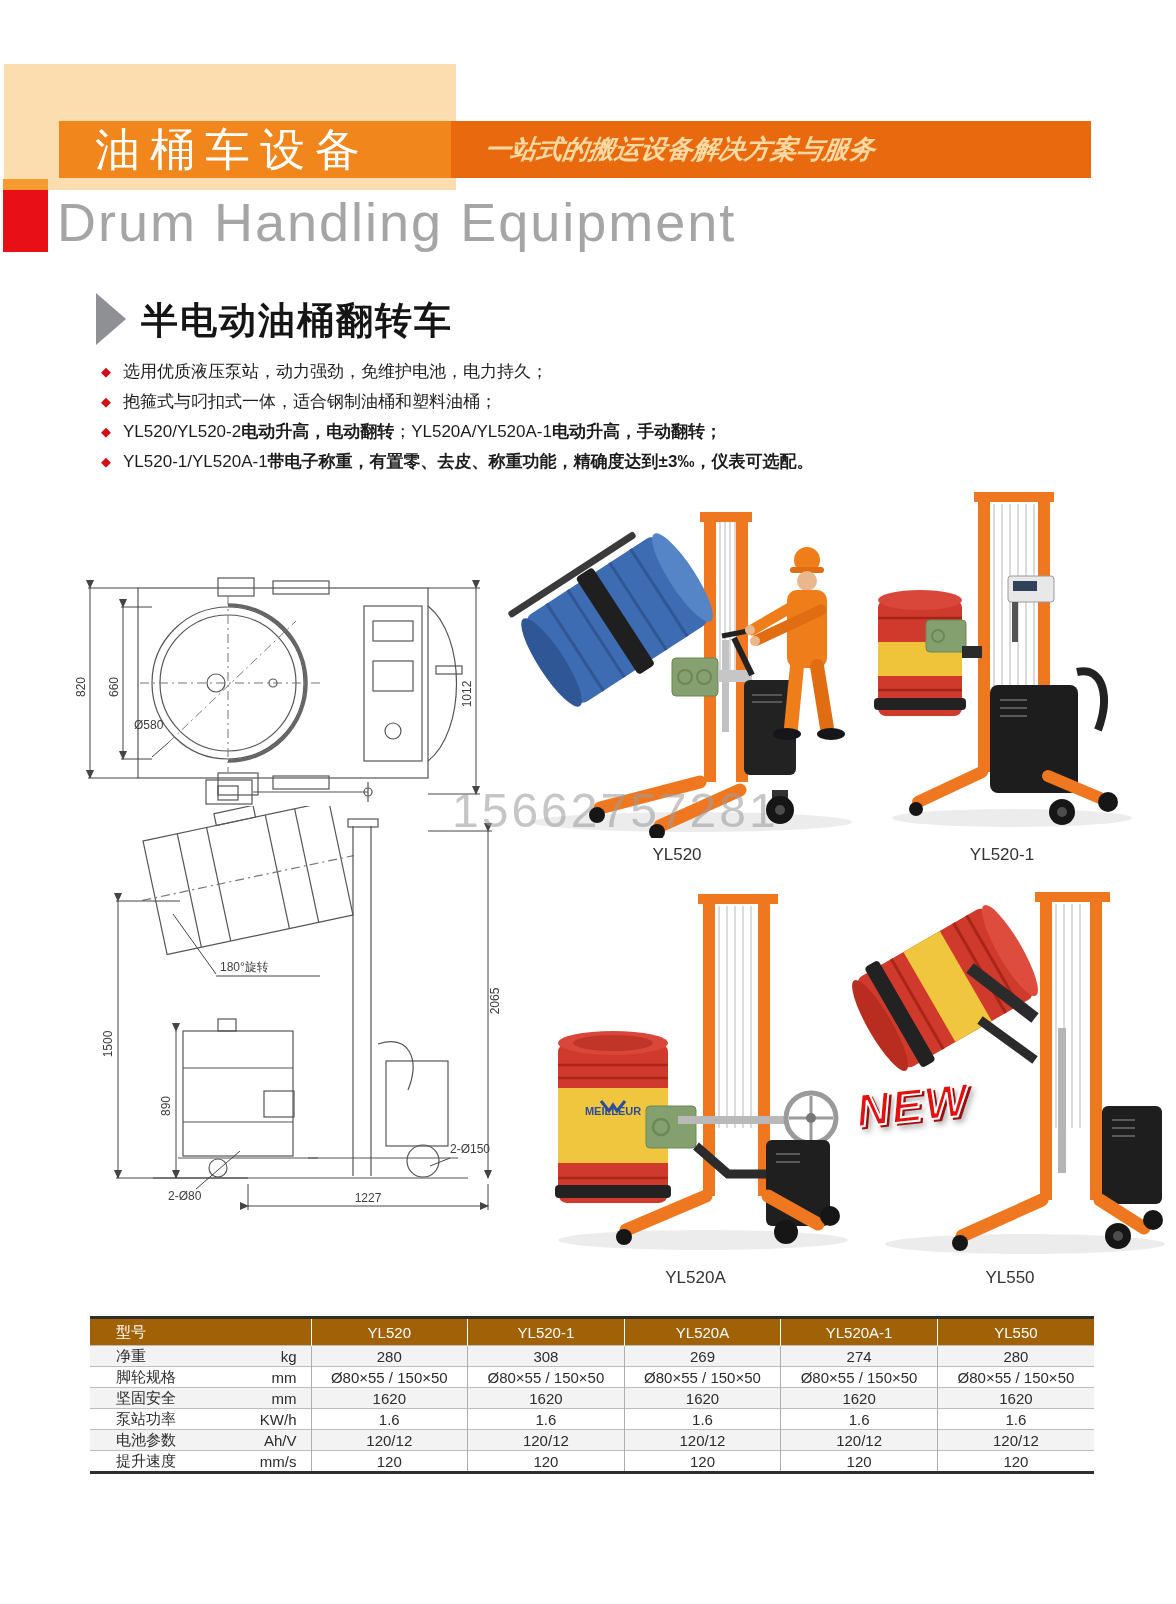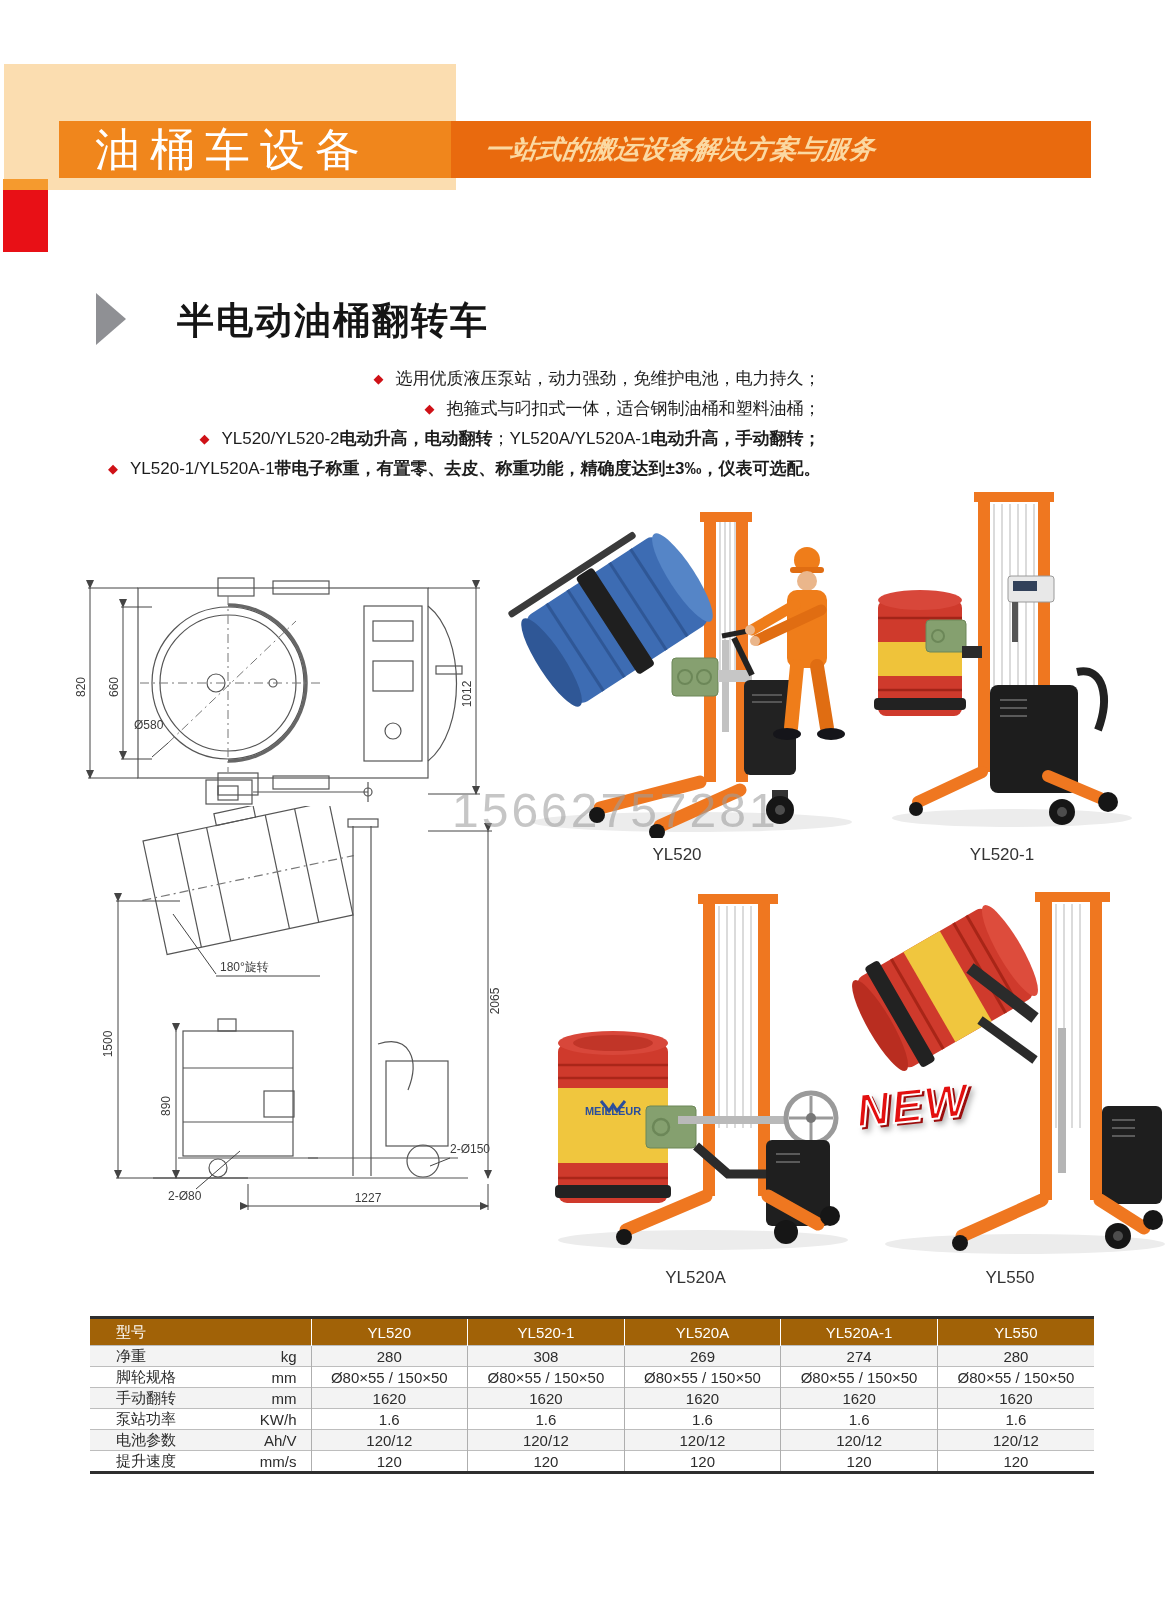--- a/index.html
+++ b/index.html
@@ -17,24 +17,24 @@
   .sq-orange{position:absolute;left:3px;top:179px;width:45px;height:11px;background:#f59a2e;}
   .sq-red{position:absolute;left:3px;top:190px;width:45px;height:62px;background:var(--red,#e81016);}
   .title-en{position:absolute;left:57px;top:191px;font-size:54px;letter-spacing:2px;color:#a5a5a5;
             font-weight:400;white-space:nowrap;}
 
   
   .sec-arrow{position:absolute;left:96px;top:293px;width:0;height:0;
              border-top:26px solid transparent;border-bottom:26px solid transparent;
              border-left:30px solid #8f9094;}
   .sec-title{position:absolute;left:141px;top:296px;font-size:37px;font-weight:bold;color:#151515;
-             letter-spacing:2px;white-space:nowrap;margin-left:36px;}
-
-  
-  .features{position:absolute;left:100px;top:356px;margin:8px;padding:0;list-style:none;text-align:right;}
+             letter-spacing:2px;white-space:nowrap;}
+
+  
+  .features{position:absolute;left:100px;top:356px;margin:1px;padding:0;list-style:none;}
   .features li{height:30px;line-height:30px;font-size:17px;color:#1c1c1c;white-space:nowrap;}
   .features .diamond{color:#cf1117;font-size:13px;margin-right:12px;vertical-align:1px;}
   .features .seg-bold{font-weight:bold;}
 
   
   .drawing{position:absolute;}
   .drawing text{font-family:"Liberation Sans","DejaVu Sans",sans-serif;fill:#3c3c3c;font-size:12px;}
 
   
   .watermark{position:absolute;left:452px;top:783px;font-size:48px;color:#9e9e9e;opacity:.58;
@@ -69,20 +69,21 @@
 
   <div class="peach-block"></div>
   <div class="bar-left">
     <span class="cn">油桶车设备</span>
   </div>
   <div class="bar-right">
     <span class="slogan">一站式的搬运设备解决方案与服务</span>
   </div>
   <div class="sq-orange"></div>
   <div class="sq-red"></div>
+  <div class="title-en">Drum Handling Equipment</div>
 
   <div class="sec-arrow"></div>
   <div class="sec-title">半电动油桶翻转车</div>
 
   <ul class="features">
       <li><span class="diamond">◆</span><span>选用优质液压泵站，动力强劲，免维护电池，电力持久；</span></li>
       <li><span class="diamond">◆</span><span>抱箍式与叼扣式一体，适合钢制油桶和塑料油桶；</span></li>
       <li><span class="diamond">◆</span><span>YL520/YL520-2</span><span class="seg-bold">电动升高，电动翻转</span><span>；YL520A/YL520A-1</span><span class="seg-bold">电动升高，手动翻转；</span></li>
       <li><span class="diamond">◆</span><span>YL520-1/YL520A-1</span><span class="seg-bold">带电子称重，有置零、去皮、称重功能，精确度达到±3‰，仪表可选配。</span></li>
     </ul>
@@ -440,21 +441,21 @@
           <tr>
             <td class="name">脚轮规格</td>
             <td class="unit">mm</td>
             <td class="model-val">Ø80×55 / 150×50</td>
             <td class="model-val">Ø80×55 / 150×50</td>
             <td class="model-val">Ø80×55 / 150×50</td>
             <td class="model-val">Ø80×55 / 150×50</td>
             <td class="model-val">Ø80×55 / 150×50</td>
           </tr>
           <tr>
-            <td class="name">手动翻转</td>
+            <td class="name">坚固安全</td>
             <td class="unit">mm</td>
             <td class="model-val">1620</td>
             <td class="model-val">1620</td>
             <td class="model-val">1620</td>
             <td class="model-val">1620</td>
             <td class="model-val">1620</td>
           </tr>
           <tr>
             <td class="name">泵站功率</td>
             <td class="unit">KW/h</td>

